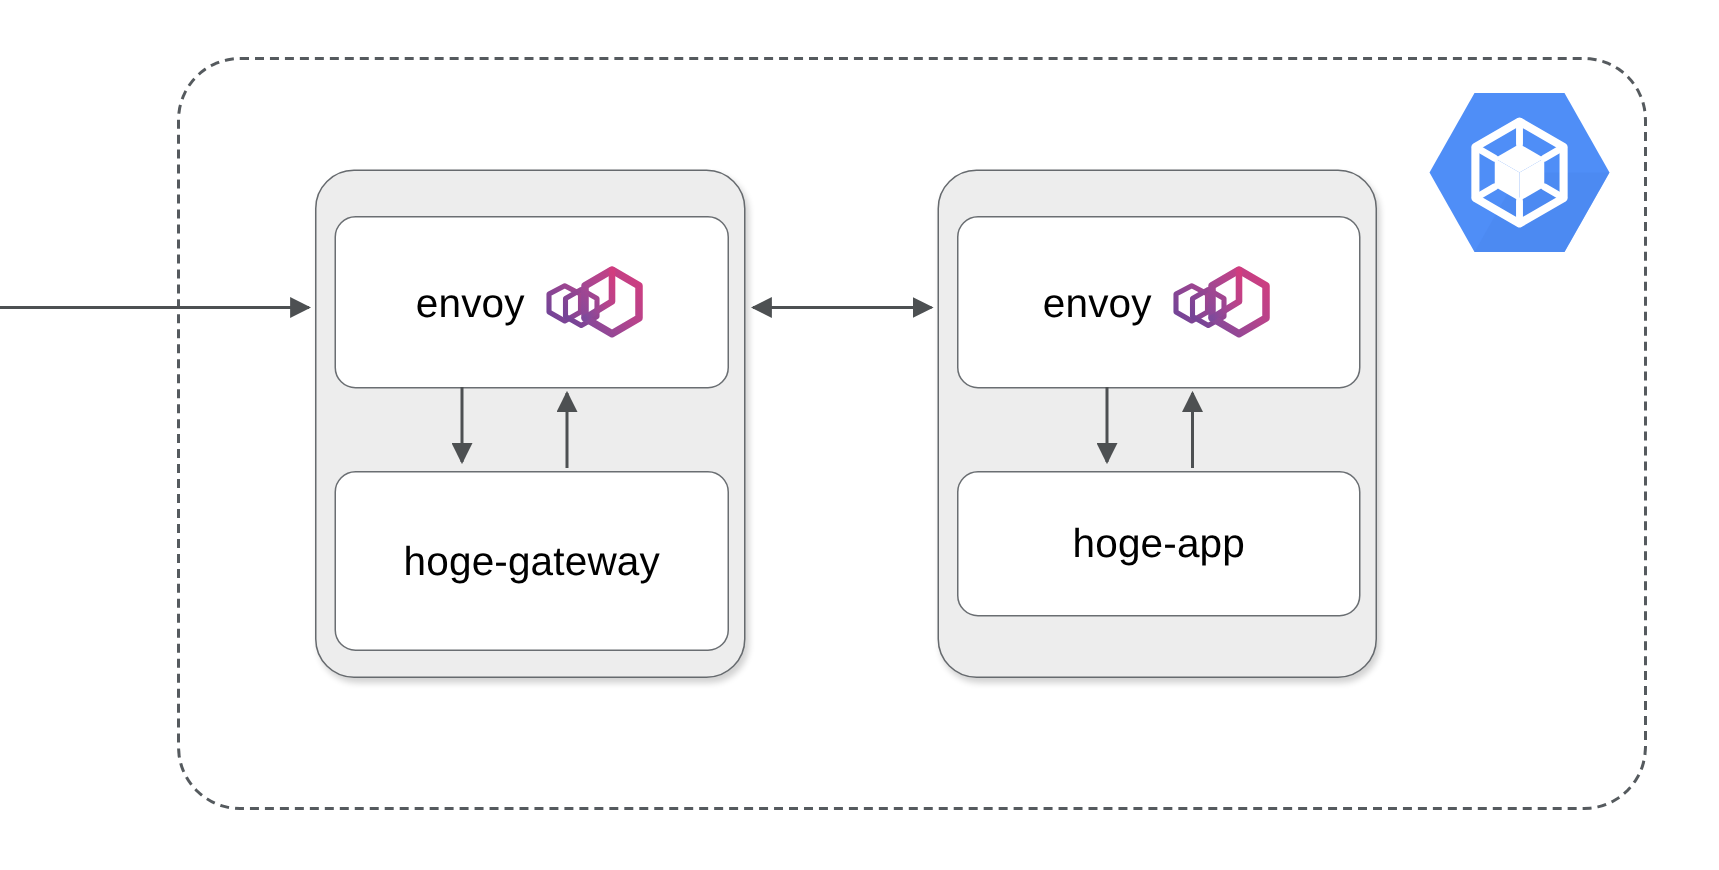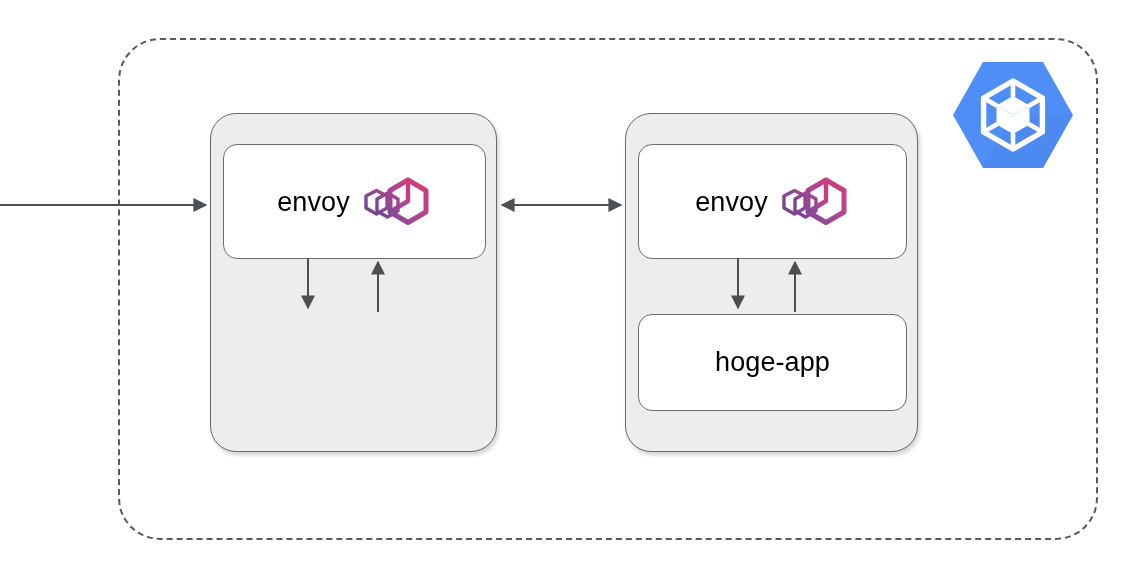--- a/index.html
+++ b/index.html
@@ -76,20 +76,23 @@
           <path d="M16.5 16.5 L27 22 L27 34 L16.5 40 L6 34 L6 22 Z" fill="none" stroke="url(#envGradB)" stroke-width="3.4" stroke-linejoin="round"></path>
 
           <path d="M27.5 19 L38 25 L38 37 L27.5 43 L17 37 L17 25 Z" fill="none" stroke="url(#envGradB)" stroke-width="3.4" stroke-linejoin="round"></path>
 
           <path d="M48 6 L66 16.5 L66 38 L48 48.5 L30 38 L30 16.5 Z" fill="none" stroke="url(#envGradA)" stroke-width="5" stroke-linejoin="round"></path>
 
           <path d="M48 6 L48 27 L30 38" fill="none" stroke="url(#envGradA)" stroke-width="4.4" stroke-linejoin="round" stroke-linecap="round"></path>
         </svg>
       </div>
     </div>
+    <div class="inner bottom">
+      <span class="box-label">hoge-gateway</span>
+    </div>
   </div>
 
   <div class="pod pod-right">
     <div class="inner top">
       <div class="envoy-row">
         <span class="box-label">envoy</span>
         <svg class="envoy-logo" viewBox="0 0 72 56">
           <path d="M16.5 16.5 L27 22 L27 34 L16.5 40 L6 34 L6 22 Z" fill="none" stroke="url(#envGradB)" stroke-width="3.4" stroke-linejoin="round"></path>
           <path d="M27.5 19 L38 25 L38 37 L27.5 43 L17 37 L17 25 Z" fill="none" stroke="url(#envGradB)" stroke-width="3.4" stroke-linejoin="round"></path>
           <path d="M48 6 L66 16.5 L66 38 L48 48.5 L30 38 L30 16.5 Z" fill="none" stroke="url(#envGradA)" stroke-width="5" stroke-linejoin="round"></path>

